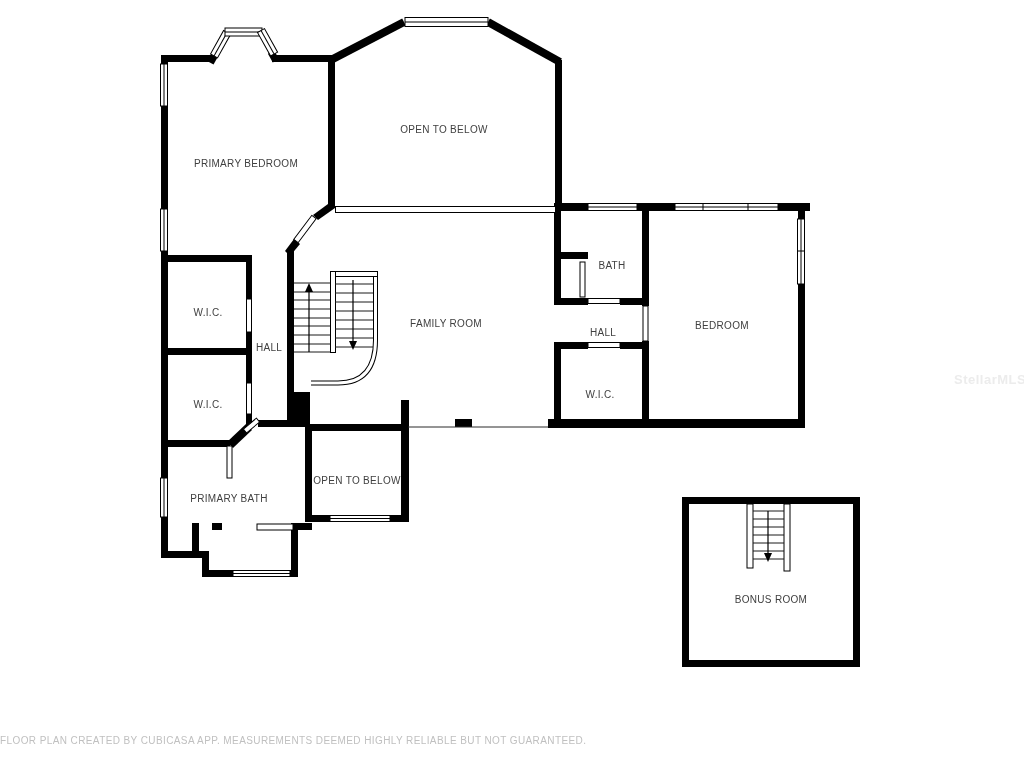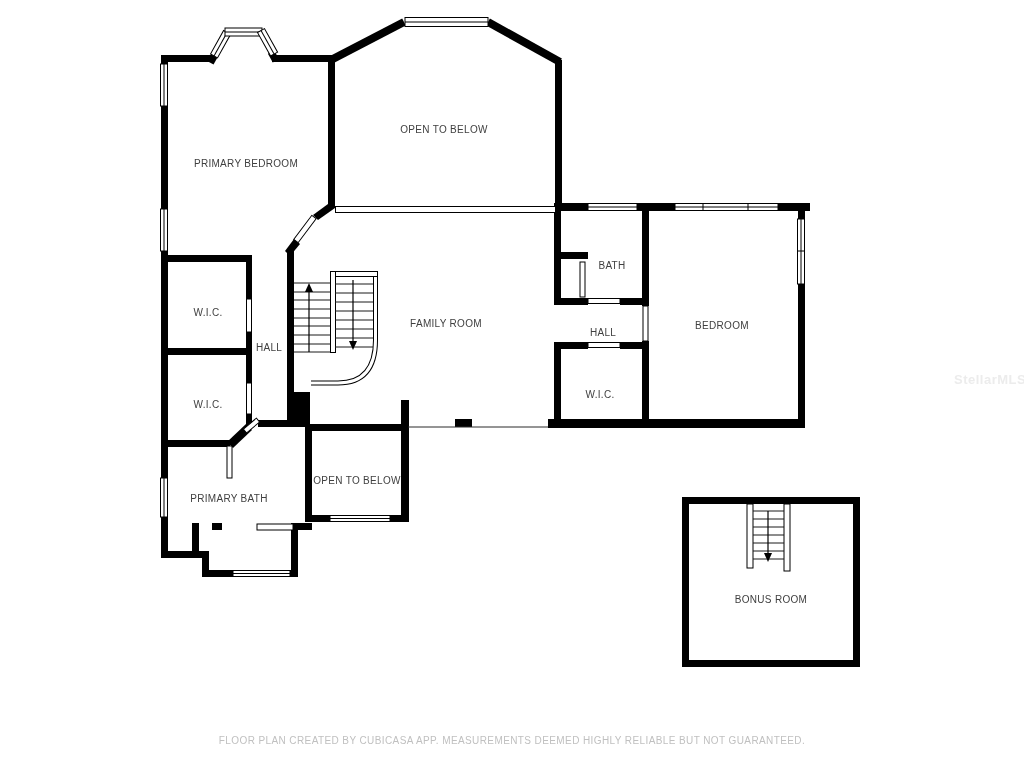--- a/index.html
+++ b/index.html
@@ -11,21 +11,21 @@
   .mull{stroke:#000;stroke-width:1;fill:none;}
   .thin{fill:#fff;stroke:#000;stroke-width:1;}
   .tread{stroke:#1a1a1a;stroke-width:1;}
   .arrow-line{stroke:#000;stroke-width:1.2;}
   .arrow-head{fill:#000;}
   .rail-outer{fill:none;stroke:#000;stroke-width:5;}
   .rail-inner{fill:none;stroke:#fff;stroke-width:3;}
   .edge{stroke:#2a2a2a;stroke-width:1;}
   .lbl{font-family:"Liberation Sans",sans-serif;font-size:10px;letter-spacing:.3px;
        fill:#404040;text-anchor:middle;}
-  .footer{position:absolute;left:0;right:0;top:735px;text-align:center;
+  .footer{position:absolute;left:0;right:0;top:735px;text-align:left;
           font-size:10px;letter-spacing:.4px;color:#c0c0c0;}
   .watermark{position:absolute;left:954px;top:372px;font-size:13px;font-weight:600;
              letter-spacing:.5px;color:#ececec;}
 </style>
 </head>
 <body>
 
 <div class="canvas">
 <svg width="1024" height="768" viewBox="0 0 1024 768">
 

